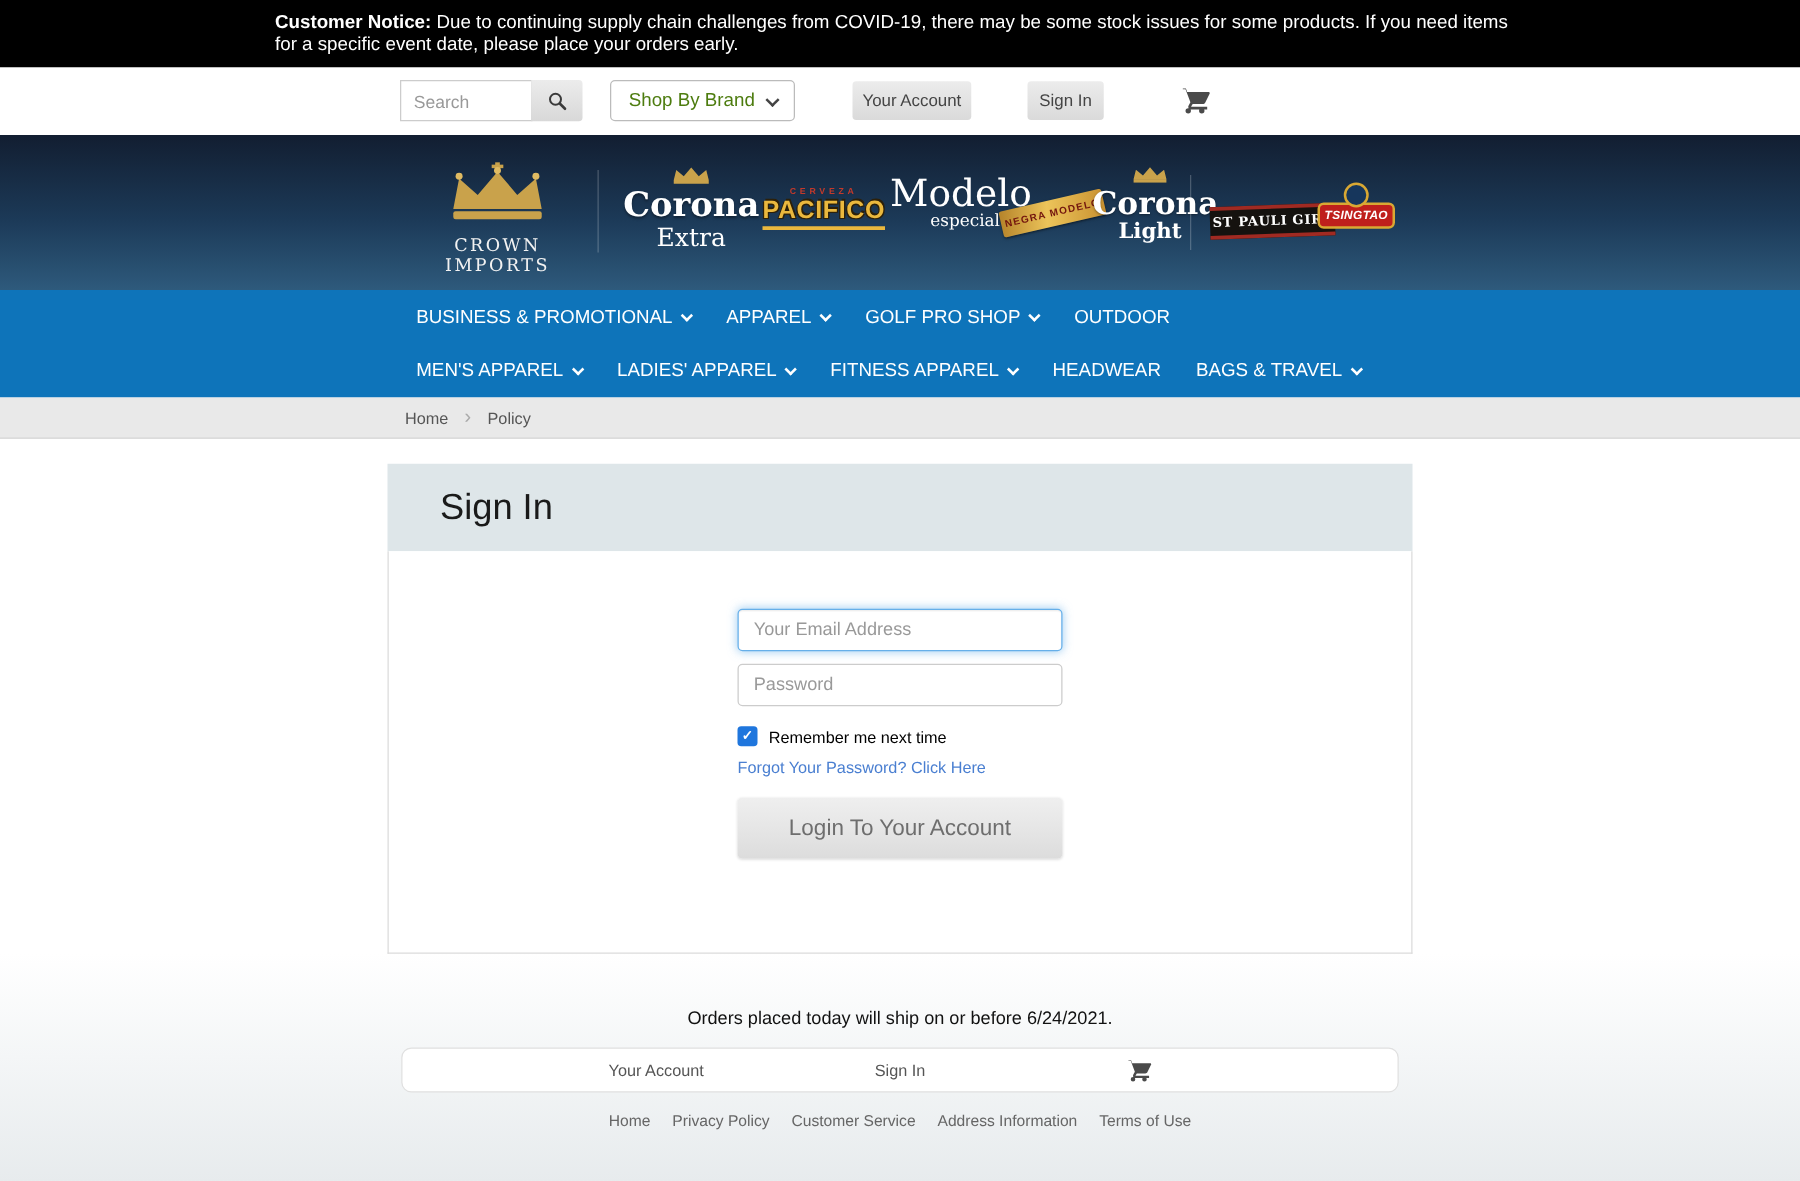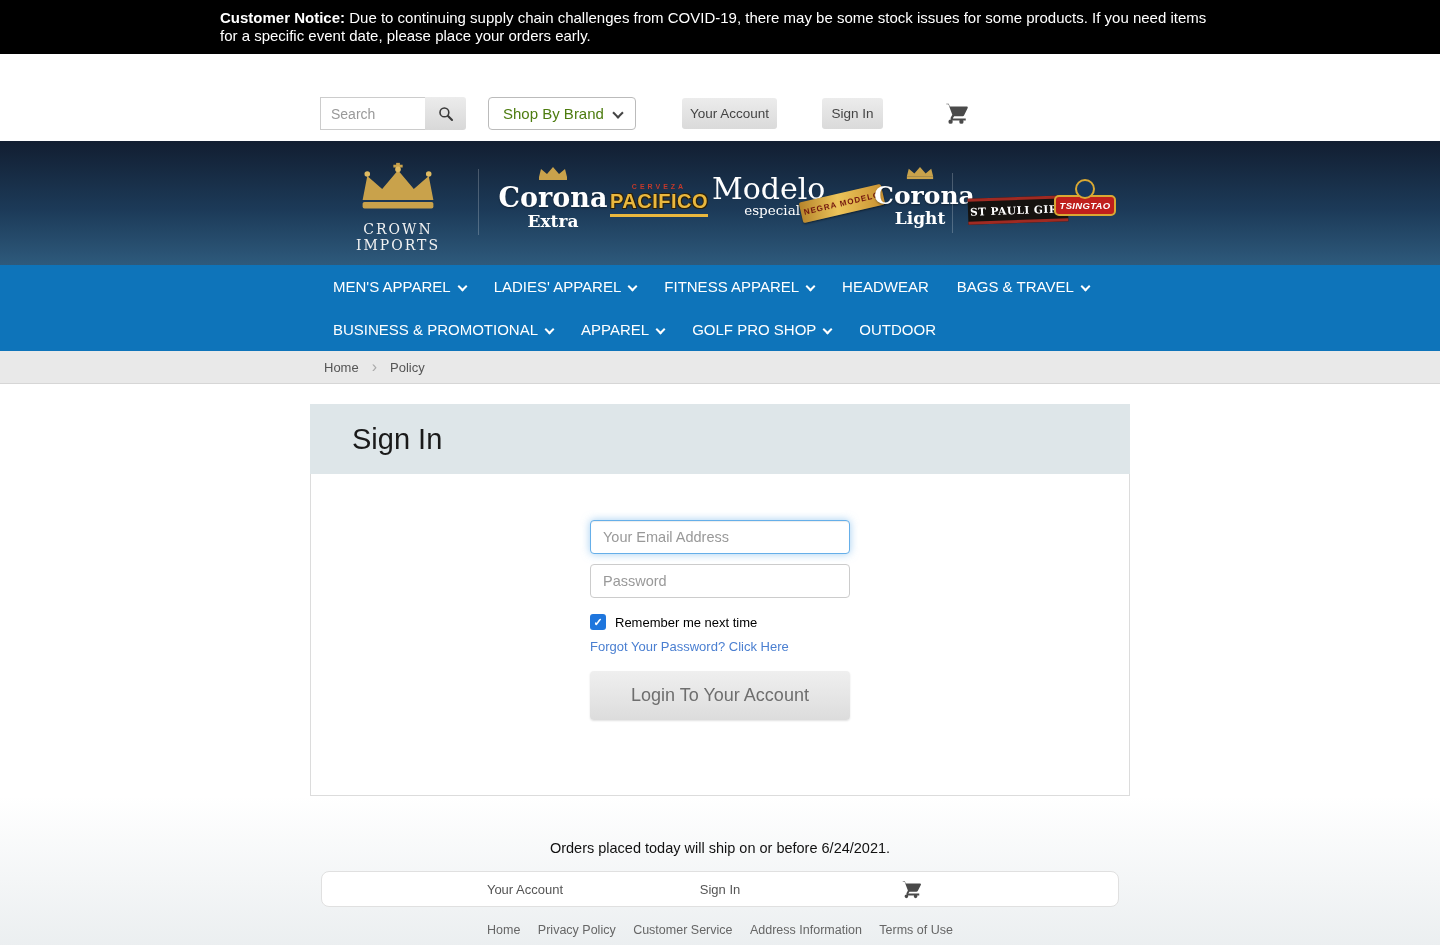--- a/index.html
+++ b/index.html
@@ -6,21 +6,21 @@
   html,body { width:1440px; height:945px; overflow:hidden; background:#fff;
               font-family:"Liberation Sans", sans-serif; }
   .shell { width:820px; margin:0 auto; position:relative; }
 
   
   .notice { background:#000; color:#fff; height:54px; padding-top:9px; }
   .notice-inner { width:1000px; margin:0 auto; font-size:15px; line-height:17.5px; }
   .notice-inner b { font-weight:bold; }
 
   
-  .topbar { height:54px; background:#fff;margin-top:33px; }
+  .topbar { height:54px; background:#fff; }
   .topbar .shell { height:54px; }
   .search-input { position:absolute; left:10px; top:10px; width:106px; height:33px;
     border:1px solid #ccc; padding:0 10px; font-size:14px; color:#555; outline:none;
     font-family:"Liberation Sans", sans-serif; }
   .search-input::placeholder { color:#999; }
   .search-btn { position:absolute; left:115px; top:10px; width:41px; height:33px;
     background:linear-gradient(#ececec,#d8d8d8); border:none; border-radius:0 3px 3px 0;
     cursor:pointer; display:flex; align-items:center; justify-content:center; }
   .brand-select { position:absolute; left:178px; top:10px; width:148px; height:33px;
     border:1px solid #bbb; border-radius:4px; background:#fff; font-size:15px; color:#4d7c0f;
@@ -44,21 +44,21 @@
   .logo-block { position:absolute; color:#fff; }
   .vdiv { position:absolute; width:1px; background:rgba(255,255,255,.22); }
   .serif { font-family:"DejaVu Serif","Liberation Serif",serif; }
 
   .crown-imports { left:14px; top:20px; width:148px; text-align:center; cursor:pointer; }
   .ci-label { font-size:14px; letter-spacing:2px; margin-top:2px; color:#f2f2f2; }
 
   .corona-extra { left:188px; top:24px; width:110px; text-align:center; }
   .corona-word { font-size:27px; font-weight:bold; line-height:26px; color:#fff;
      text-shadow:0 1px 2px rgba(0,0,0,.4); }
-  .corona-sub  { font-size:17px; font-weight:bold; color:#fff;text-align:center; }
+  .corona-sub  { font-size:20px; font-weight:normal; color:#fff;text-align:center; }
 
   .pacifico { left:300px; top:42px; width:98px; text-align:center; }
   .pac-top { font-size:7px; letter-spacing:3px; color:#c2392b; font-weight:bold; }
   .pac-name { font-size:20px; font-weight:800; color:#eab83e; letter-spacing:.5px;
      text-shadow:1px 1px 0 #2d2008, -1px 1px 0 #2d2008, 1px -1px 0 #2d2008;
      border-bottom:3px solid #eab83e; padding-bottom:1px; }
 
   .modelo { left:402px; top:32px; width:88px; }
   .mod-name { font-size:30px; color:#fff; line-height:32px; }
   .mod-sub  { font-size:13.5px; color:#fff; text-align:right; margin-top:-3px; }
@@ -235,31 +235,31 @@
     <div class="logo-block tsingtao">
       <div class="ts-circle"></div>
       <div class="ts-badge">TSINGTAO</div>
     </div>
   </div>
 </div>
 
 <div class="mainnav">
   <div class="shell">
     <div class="nav-row">
+      <span class="nav-item"><span>BUSINESS &amp; PROMOTIONAL</span><span class="chev"></span></span>
+      <span class="nav-item"><span>APPAREL</span><span class="chev"></span></span>
+      <span class="nav-item"><span>GOLF PRO SHOP</span><span class="chev"></span></span>
+      <span class="nav-item"><span>OUTDOOR</span></span>
+    </div>
+    <div class="nav-row">
       <span class="nav-item"><span>MEN'S APPAREL</span><span class="chev"></span></span>
       <span class="nav-item"><span>LADIES' APPAREL</span><span class="chev"></span></span>
       <span class="nav-item"><span>FITNESS APPAREL</span><span class="chev"></span></span>
       <span class="nav-item"><span>HEADWEAR</span></span>
       <span class="nav-item"><span>BAGS &amp; TRAVEL</span><span class="chev"></span></span>
-    </div>
-    <div class="nav-row">
-      <span class="nav-item"><span>BUSINESS &amp; PROMOTIONAL</span><span class="chev"></span></span>
-      <span class="nav-item"><span>APPAREL</span><span class="chev"></span></span>
-      <span class="nav-item"><span>GOLF PRO SHOP</span><span class="chev"></span></span>
-      <span class="nav-item"><span>OUTDOOR</span></span>
     </div>
   </div>
 </div>
 
 <div class="breadcrumb-bar">
   <div class="shell">
     <div class="breadcrumb">
       <span class="bc-link">Home</span>
       <span class="bc-sep">›</span>
       <span>Policy</span>

